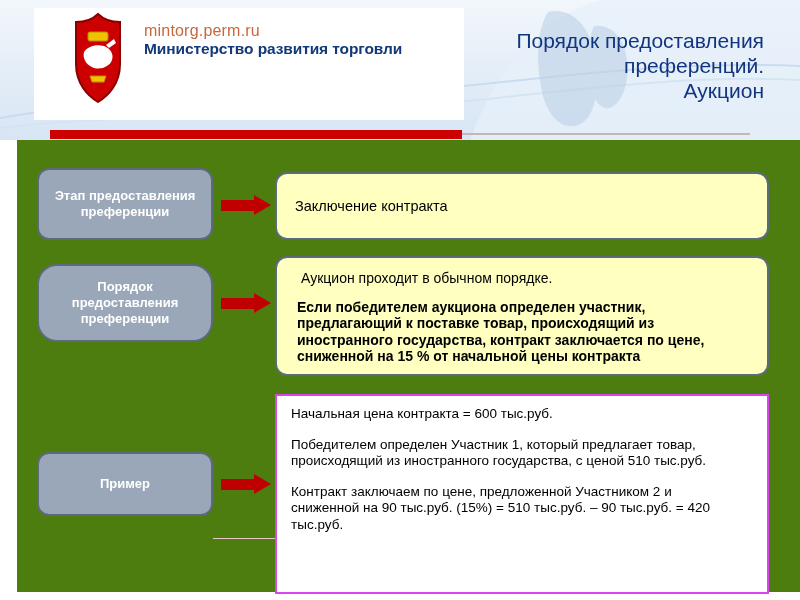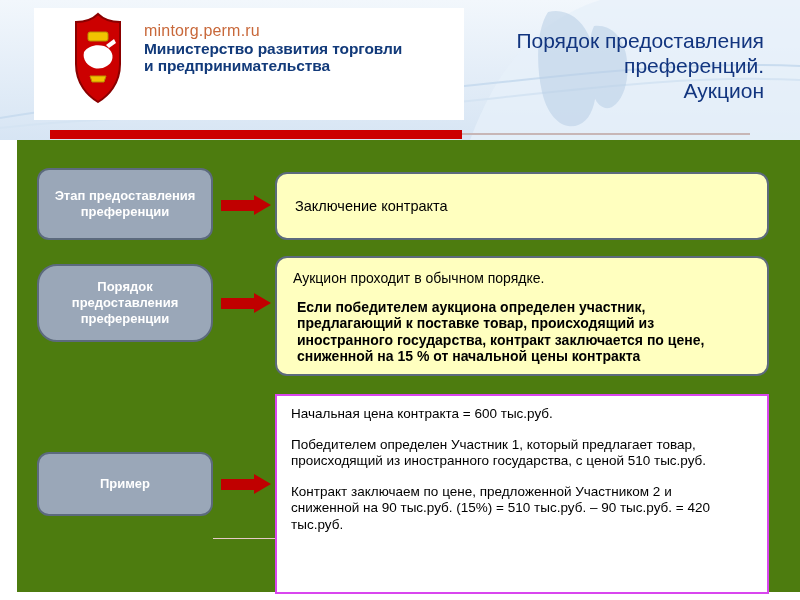--- a/index.html
+++ b/index.html
@@ -126,21 +126,21 @@
     display: flex; align-items: center;
     padding-left: 18px;
     font-size: 14.5px;
   }
   .y2 {
     left: 258px; top: 116px; width: 494px; height: 120px;
     padding: 12px 14px 8px 16px;
     font-size: 14px;
     line-height: 16.5px;
   }
-  .y2 .line-a { margin: 0 0 12px 0; }
+  .y2 .line-a { margin: 0 0 12px 8px; }
   .y2 .line-b { margin: 4px; font-weight: bold; }
 
   .white-box {
     position: absolute;
     left: 258px; top: 254px;
     width: 494px; height: 200px;
     background: #ffffff;
     border: 2px solid #d946ef;
     box-sizing: border-box;
     padding: 10px 12px 8px 14px;
@@ -221,21 +221,20 @@
         <path d="M44 33 L52 27 L54 31 L47 36 Z"></path>
       </g>
       <rect x="26" y="20" width="20" height="9" rx="2" fill="#f2c200" stroke="#b88f00"></rect>
       <path d="M28 64 h16 l-2 6 h-12 z" fill="#f2c200" stroke="#b88f00"></path>
     </svg>
   </div>
 
   <div class="site-url">mintorg.perm.ru</div>
   <div class="ministry">
     <div>Министерство развития торговли</div>
-    <div>и предпринимательства</div>
   </div>
 
   <div class="title">
     <div>Порядок предоставления</div>
     <div>преференций.</div>
     <div>Аукцион</div>
   </div>
 
   <div class="red-bar"></div>
   <div class="red-line"></div>

